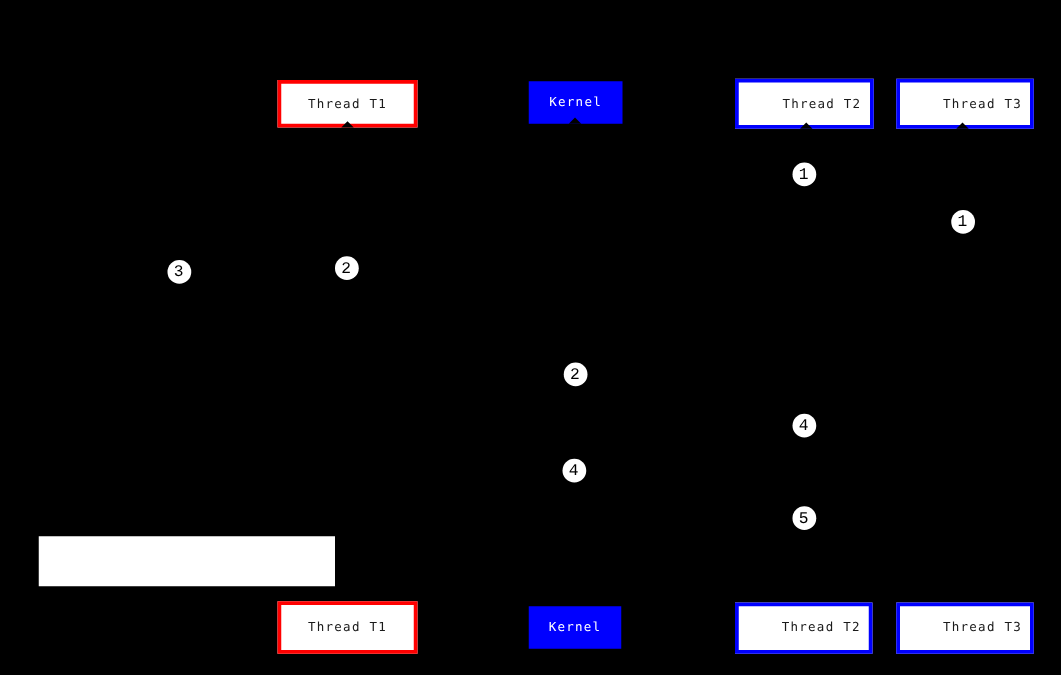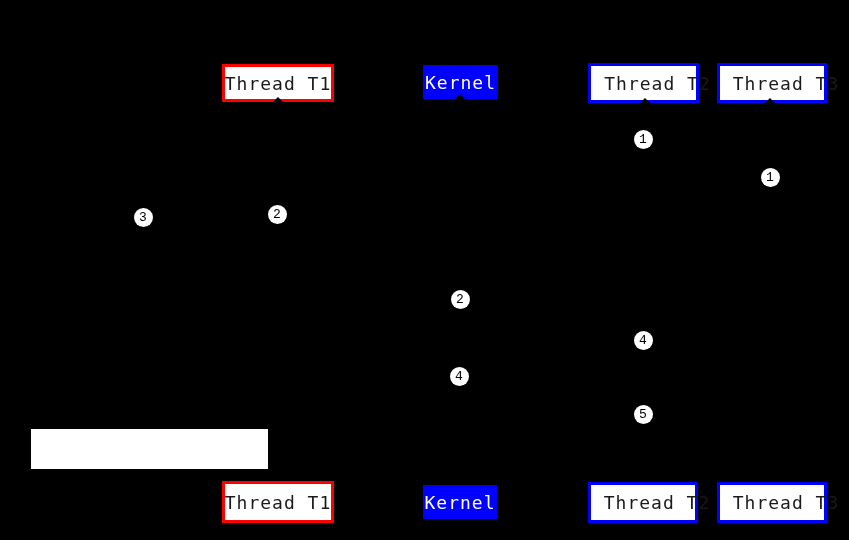--- a/index.html
+++ b/index.html
@@ -17,21 +17,21 @@
   }
   
   .pbox {
     position: absolute;
     box-sizing: border-box;
     display: flex;
     align-items: center;
     justify-content: center;
     background: var(--box-fill, #fff);
     color: var(--box-text, #1a1a1a);
-    font-size: 18px;
+    font-size: 10px;
     letter-spacing: 1px;
     white-space: nowrap;
   }
   .pbox.red-border  { border: 3px solid var(--t1-border, #f00); }
   .pbox.blue-border { border: 3px solid var(--thread-border, #00f); padding-left: 28px; }
   .pbox.kernel {
     background: var(--kernel-fill, #00f);
     color: var(--kernel-text, #fff);
     border: none;
   }

